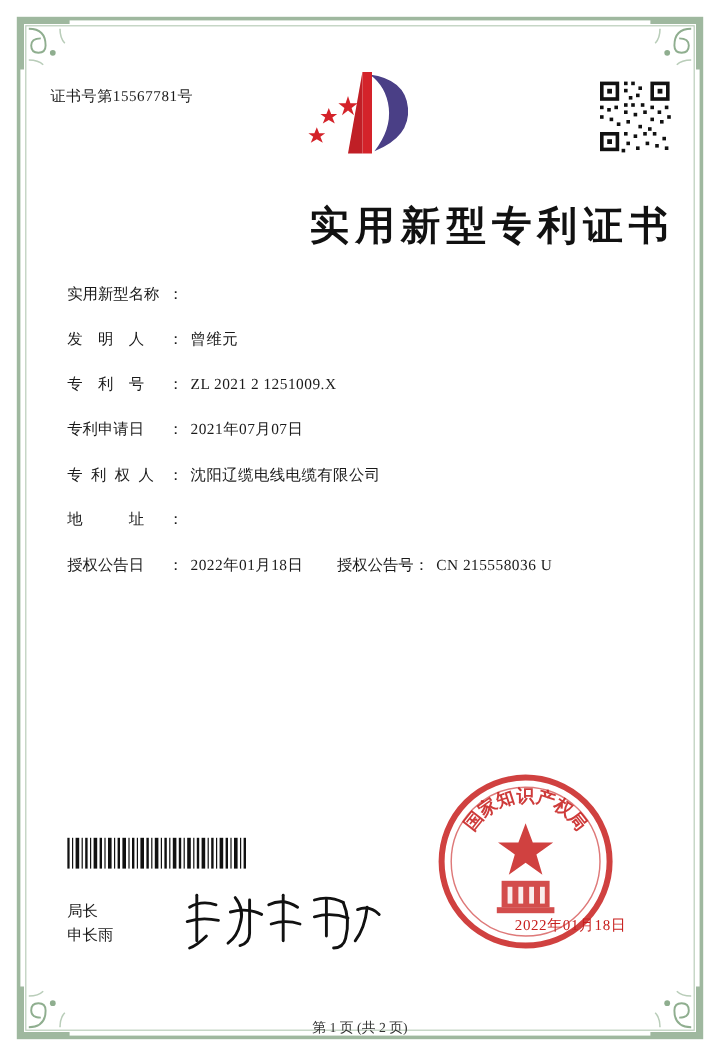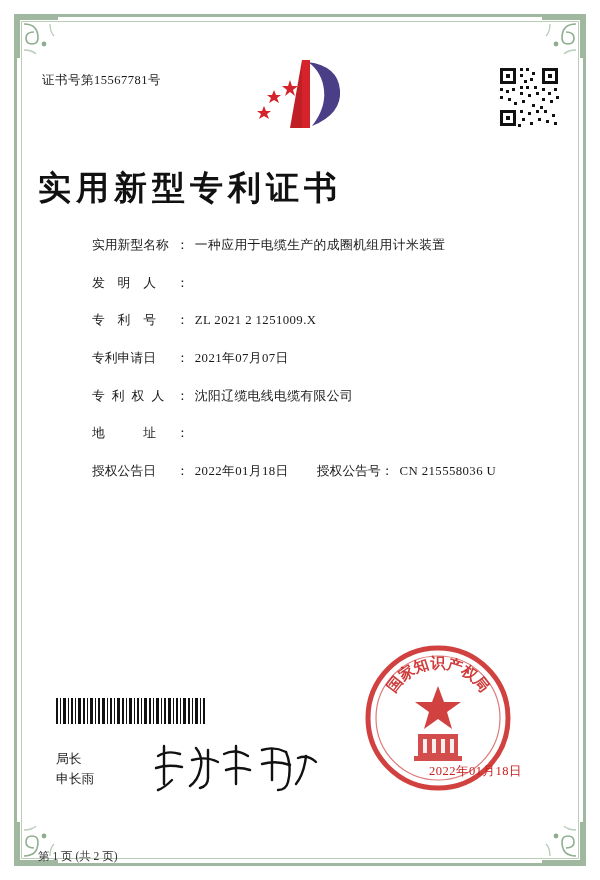--- a/index.html
+++ b/index.html
@@ -83,42 +83,41 @@
     top: 28px;
     width: 62px;
     height: 62px;
   }
 
   .title {
     position: absolute;
     left: 0;
     right: 0;
     top: 128px;
-    text-align: left;
+    text-align: right;
     font-size: 33px;
     font-weight: bold;
     letter-spacing: 5px;
     font-family: "DejaVu Serif", "Liberation Serif", serif;
     color: #111;
   }
 
   .fields {
     position: absolute;
     left: 18px;
     right: 8px;
     top: 198px;
     font-size: 12.8px;
     line-height: 1.5;
   }
   .field-row {
     display: flex;
     align-items: center;
     margin-bottom: 18.5px;
     white-space: nowrap;
-    margin-left: 36px;
   }
   .field-label {
     width: 84px;
     flex: 0 0 84px;
     color: #1a1a1a;
     letter-spacing: 0px;
   }
   .field-label.spaced {
     letter-spacing: 7px;
   }
@@ -193,21 +192,21 @@
     font-size: 12.5px;
     color: #c8201f;
     letter-spacing: 0.5px;
   }
 
   .footer {
     position: absolute;
     left: 0;
     right: 0;
     bottom: -22px;
-    text-align: left;
+    text-align: center;
     font-size: 11.5px;
     color: #333;
   }
 </style>
 </head>
 <body>
 
 <div class="page">
 
   <div class="border-outer"></div>
@@ -324,26 +323,26 @@
       </svg>
     </div>
 
     <div class="title">实用新型专利证书</div>
 
     <div class="fields">
 
       <div class="field-row">
         <span class="field-label">实用新型名称</span>
         <span class="field-colon">：</span>
-        <span class="field-value">一种应用于电缆生产的成圈机组用计米装置</span>
       </div>
 
       <div class="field-row">
         <span class="field-label">发　明　人</span>
         <span class="field-colon">：</span>
+        <span class="field-value">曾维元</span>
       </div>
 
       <div class="field-row">
         <span class="field-label">专　利　号</span>
         <span class="field-colon">：</span>
         <span class="field-value">ZL 2021 2 1251009.X</span>
       </div>
 
       <div class="field-row">
         <span class="field-label">专利申请日</span>

